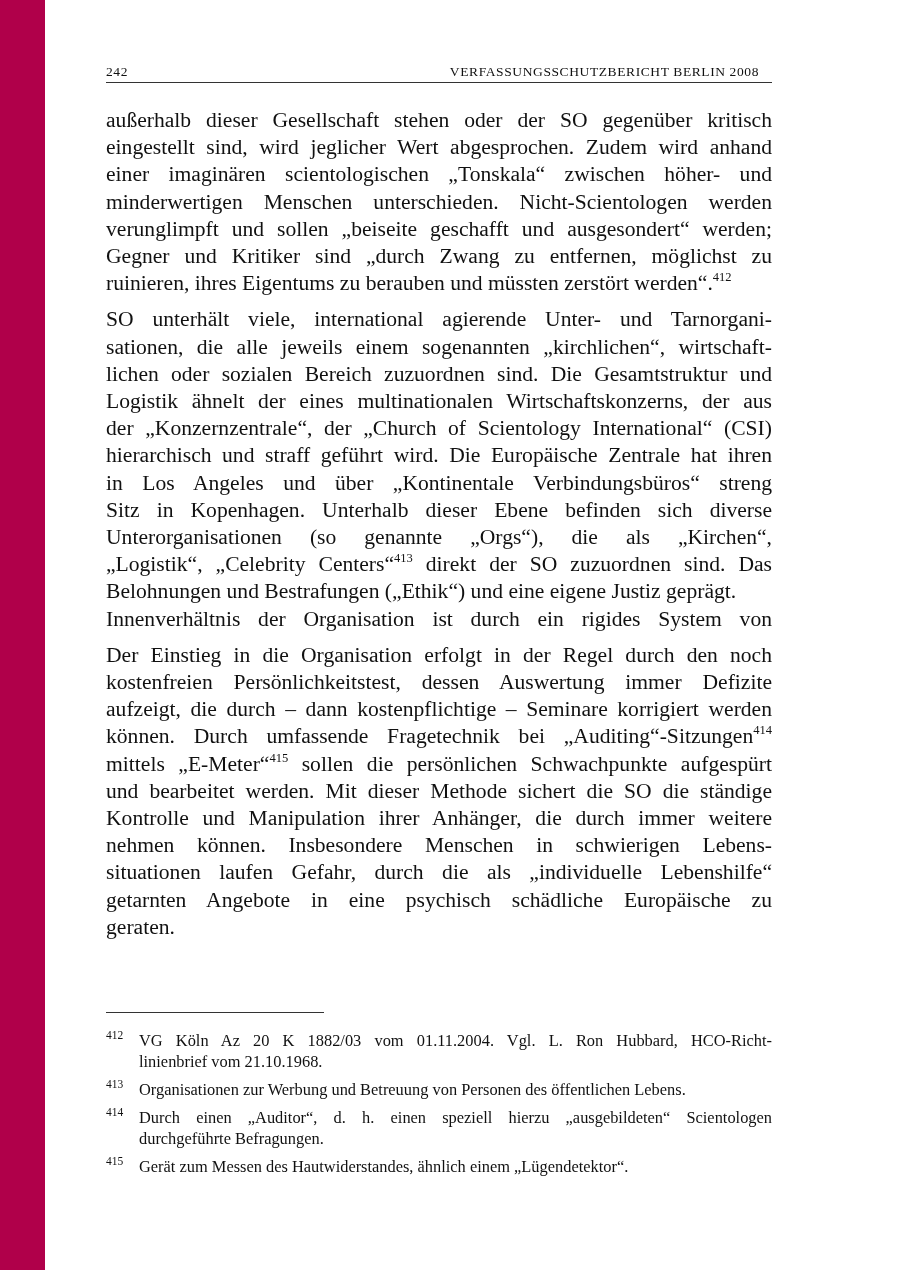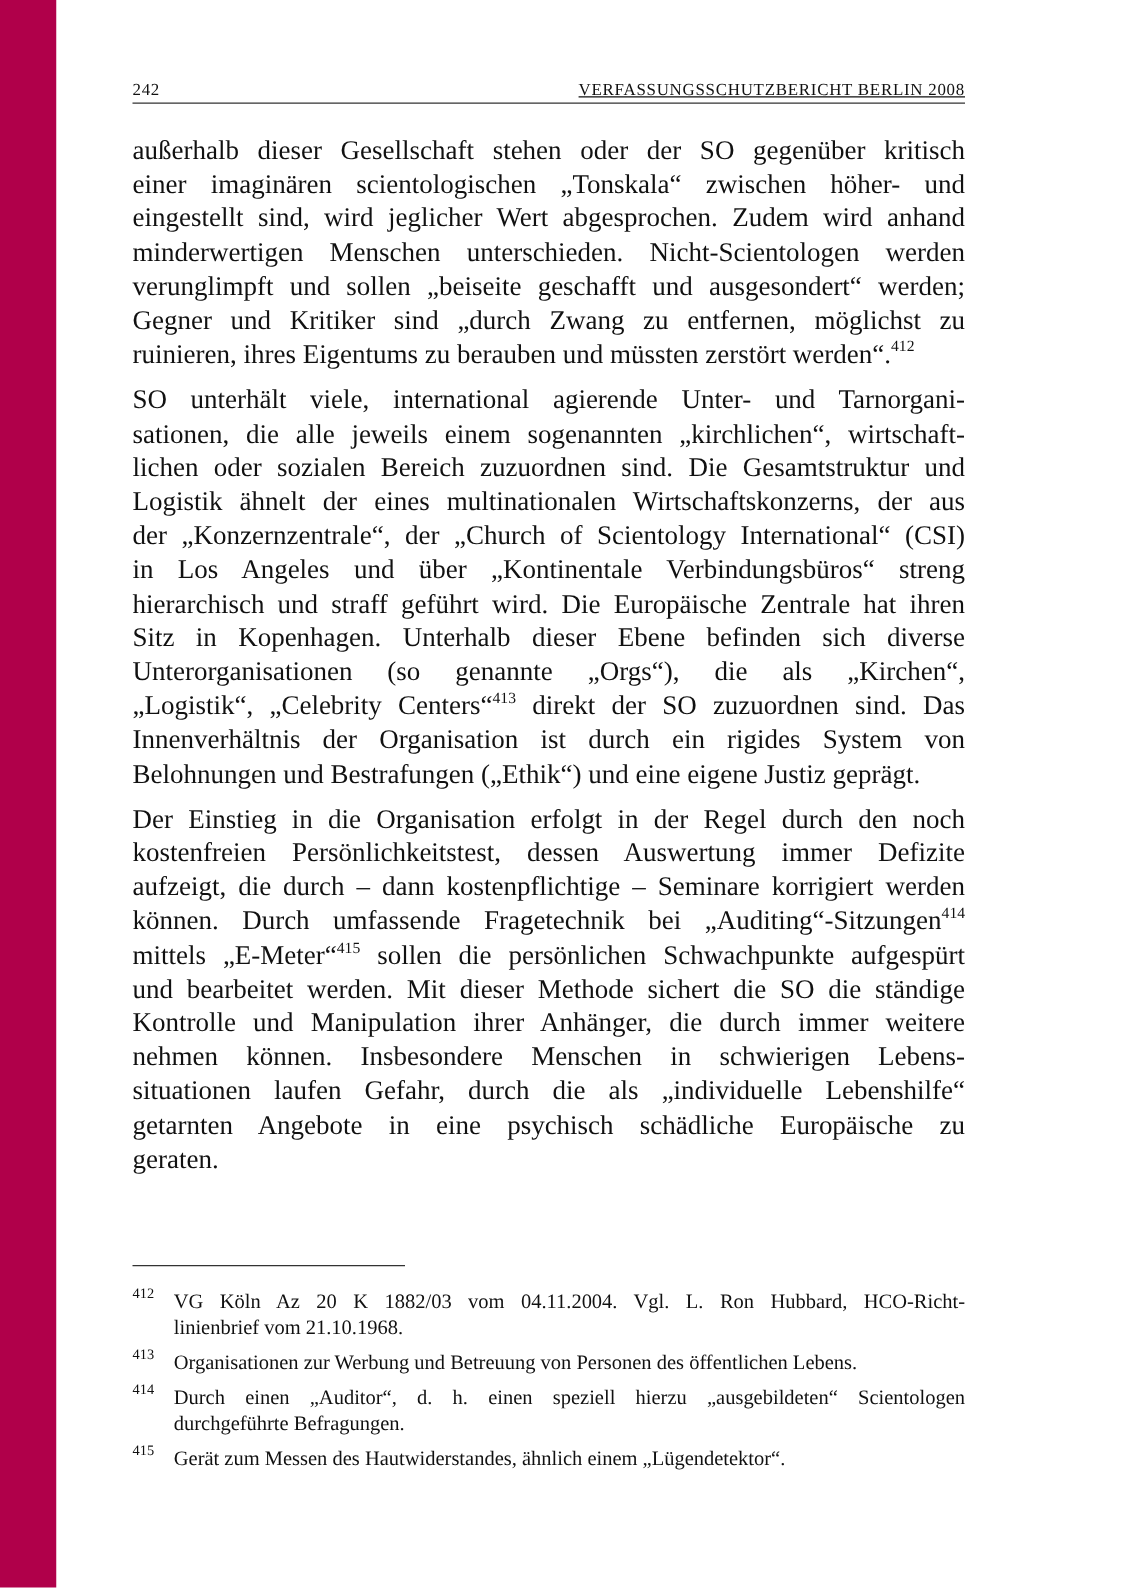--- a/index.html
+++ b/index.html
@@ -16,21 +16,21 @@
     .page {
       position: absolute; left: 106px; top: 0; width: 666px;
     }
     .running-head {
       position: absolute; top: 62px; left: 0; width: 666px; height: 20px;
       font-size: 13.5px; letter-spacing: 0.6px;
       border-bottom: 1.3px solid #333;
       text-align: right;
     }
     .running-head .pagenum { position: absolute; left: 0; top: 2px; }
-    .running-head .title { position: absolute; right: 0; top: 2px; text-decoration: underline; }
+    .running-head .title { position: absolute; right: 13px; top: 2px; }
     .body-text {
       position: absolute; top: 107px; left: 0; width: 666px;
       font-size: 21.6px; line-height: 27.2px;
       text-align: justify; hyphens: manual;
     }
     .body-text p { margin: 0 0 9px 0; }
     sup { font-size: 12.5px; line-height: 0; vertical-align: 9px; }
     .fn-rule {
       position: absolute; top: 1012px; left: 0; width: 218px; height: 0;
       border-top: 1.2px solid #333;
@@ -55,41 +55,41 @@
 
   <div class="running-head">
     <span class="pagenum">242</span>
     <span class="title">VERFASSUNGSSCHUTZBERICHT BERLIN 2008</span>
   </div>
 
   <div class="body-text">
 
     <p>
       <span class="line">außerhalb dieser Gesellschaft stehen oder der SO gegenüber kritisch</span>
+      <span class="line">eingestellt sind, wird jeglicher Wert abgesprochen. Zudem wird anhand</span>
       <span class="line">einer imaginären scientologischen „Tonskala“ zwischen höher- und</span>
-      <span class="line">eingestellt sind, wird jeglicher Wert abgesprochen. Zudem wird anhand</span>
       <span class="line">minderwertigen Menschen unterschieden. Nicht-Scientologen werden</span>
       <span class="line">verunglimpft und sollen „beiseite geschafft und ausgesondert“ werden;</span>
       <span class="line">Gegner und Kritiker sind „durch Zwang zu entfernen, möglichst zu</span>
       <span class="line last"><span>ruinieren, ihres Eigentums zu berauben und müssten zerstört werden“.</span><sup>412</sup></span>
     </p>
 
     <p>
       <span class="line">SO unterhält viele, international agierende Unter- und Tarnorgani-</span>
       <span class="line">sationen, die alle jeweils einem sogenannten „kirchlichen“, wirtschaft-</span>
       <span class="line">lichen oder sozialen Bereich zuzuordnen sind. Die Gesamtstruktur und</span>
       <span class="line">Logistik ähnelt der eines multinationalen Wirtschaftskonzerns, der aus</span>
       <span class="line">der „Konzernzentrale“, der „Church of Scientology International“ (CSI)</span>
+      <span class="line">hierarchisch und straff geführt wird. Die Europäische Zentrale hat ihren</span>
       <span class="line">in Los Angeles und über „Kontinentale Verbindungsbüros“ streng</span>
-      <span class="line">hierarchisch und straff geführt wird. Die Europäische Zentrale hat ihren</span>
       <span class="line">Sitz in Kopenhagen. Unterhalb dieser Ebene befinden sich diverse</span>
       <span class="line">Unterorganisationen (so genannte „Orgs“), die als „Kirchen“,</span>
       <span class="line"><span>„Logistik“, „Celebrity Centers“</span><sup>413</sup><span> direkt der SO zuzuordnen sind. Das</span></span>
+      <span class="line last">Belohnungen und Bestrafungen („Ethik“) und eine eigene Justiz geprägt.</span>
       <span class="line">Innenverhältnis der Organisation ist durch ein rigides System von</span>
-      <span class="line last">Belohnungen und Bestrafungen („Ethik“) und eine eigene Justiz geprägt.</span>
     </p>
 
     <p>
       <span class="line">Der Einstieg in die Organisation erfolgt in der Regel durch den noch</span>
       <span class="line">kostenfreien Persönlichkeitstest, dessen Auswertung immer Defizite</span>
       <span class="line">aufzeigt, die durch – dann kostenpflichtige – Seminare korrigiert werden</span>
       <span class="line"><span>können. Durch umfassende Fragetechnik bei „Auditing“-Sitzungen</span><sup>414</sup></span>
       <span class="line"><span>mittels „E-Meter“</span><sup>415</sup><span> sollen die persönlichen Schwachpunkte aufgespürt</span></span>
       <span class="line">und bearbeitet werden. Mit dieser Methode sichert die SO die ständige</span>
       <span class="line">Kontrolle und Manipulation ihrer Anhänger, die durch immer weitere</span>
@@ -98,21 +98,21 @@
       <span class="line">getarnten Angebote in eine psychisch schädliche Europäische zu</span>
       <span class="line last">geraten.</span>
     </p>
   </div>
 
   <div class="fn-rule"></div>
 
   <div class="footnotes">
     <div class="fn">
       <span class="num">412</span>
-      <span class="line">VG Köln Az 20 K 1882/03 vom 04.11.2004. Vgl. L. Ron Hubbard, HCO-Richt-</span>
+      <span class="line">VG Köln Az 20 K 1882/03 vom 01.11.2004. Vgl. L. Ron Hubbard, HCO-Richt-</span>
       <span class="line last">linienbrief vom 21.10.1968.</span>
     </div>
     <div class="fn">
       <span class="num">413</span>
       <span class="line last">Organisationen zur Werbung und Betreuung von Personen des öffentlichen Lebens.</span>
     </div>
     <div class="fn">
       <span class="num">414</span>
       <span class="line">Durch einen „Auditor“, d. h. einen speziell hierzu „ausgebildeten“ Scientologen</span>
       <span class="line last">durchgeführte Befragungen.</span>

